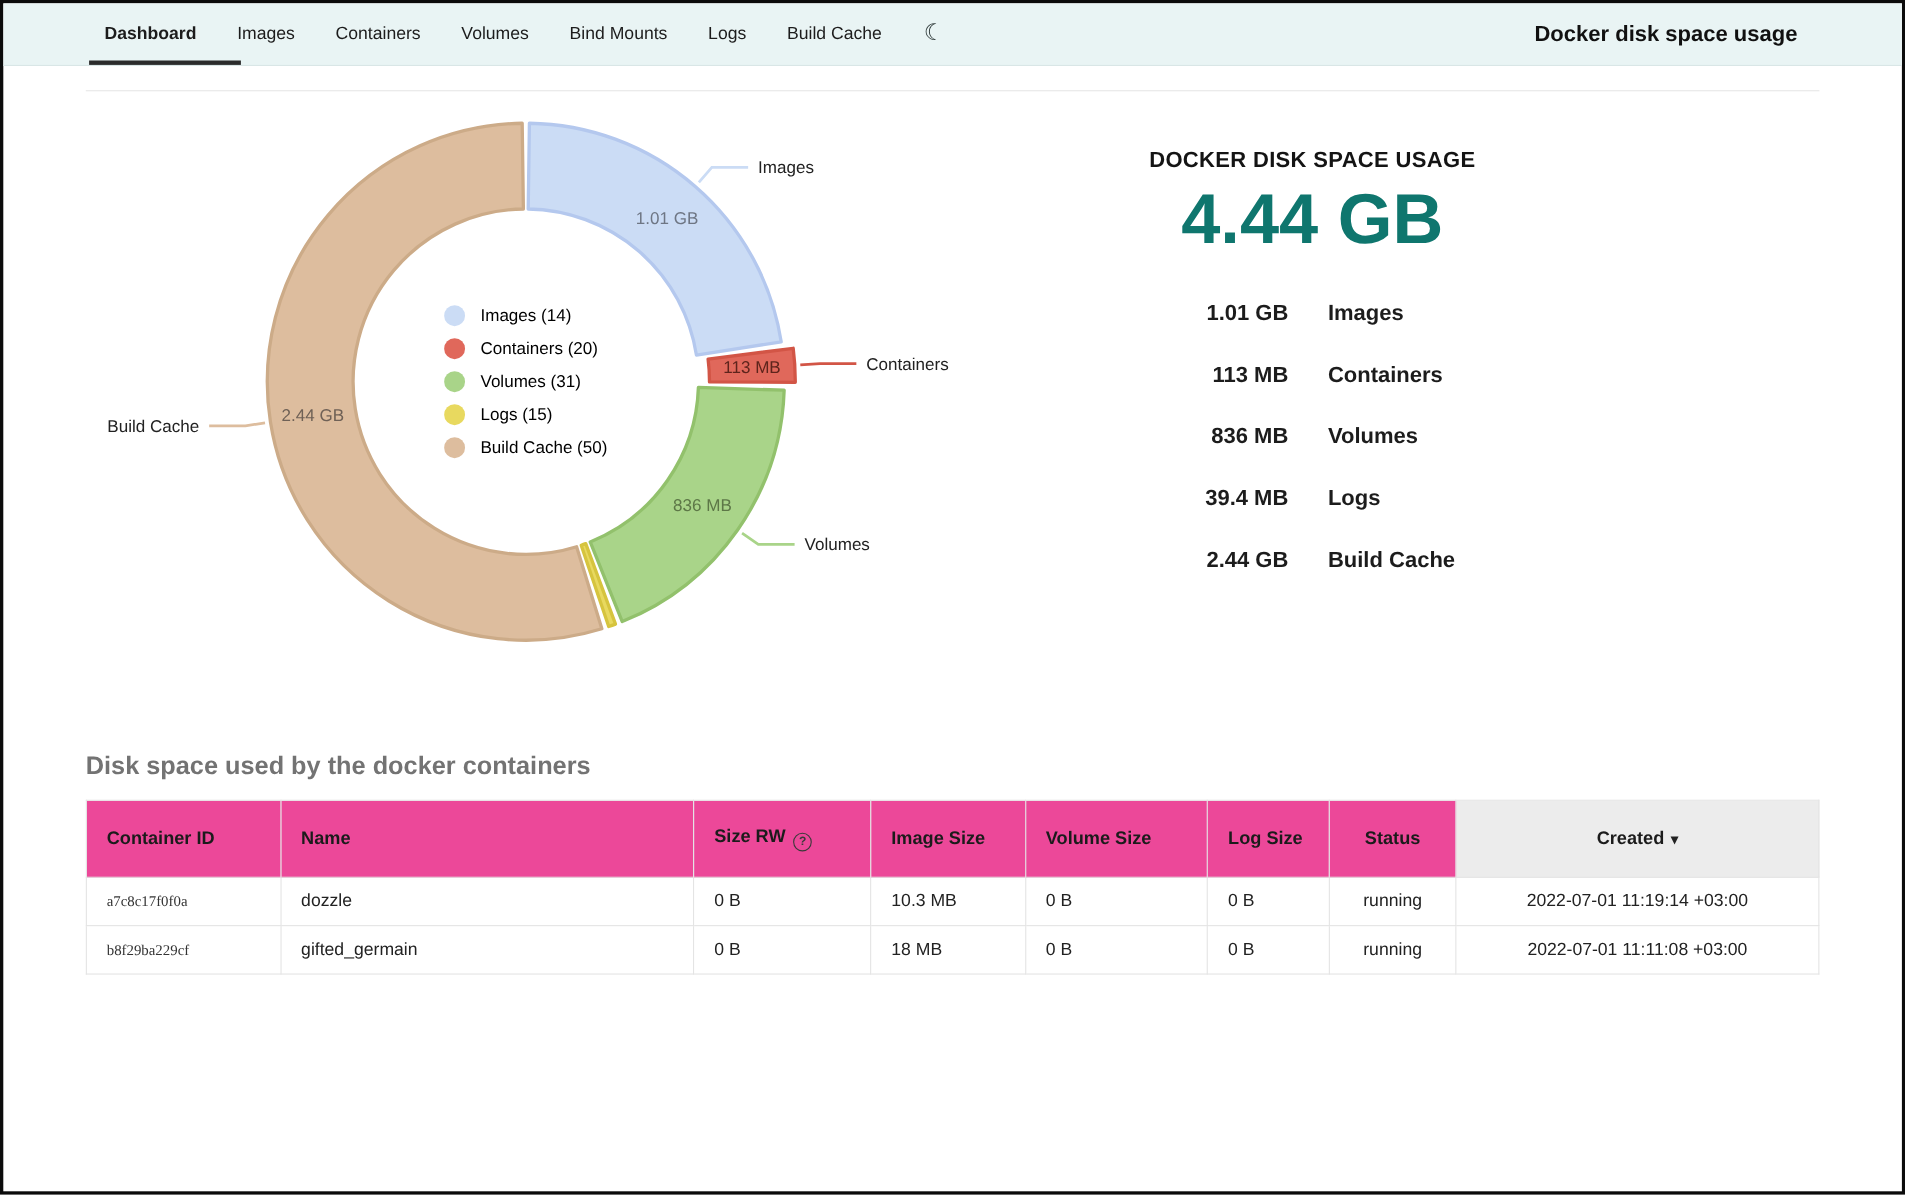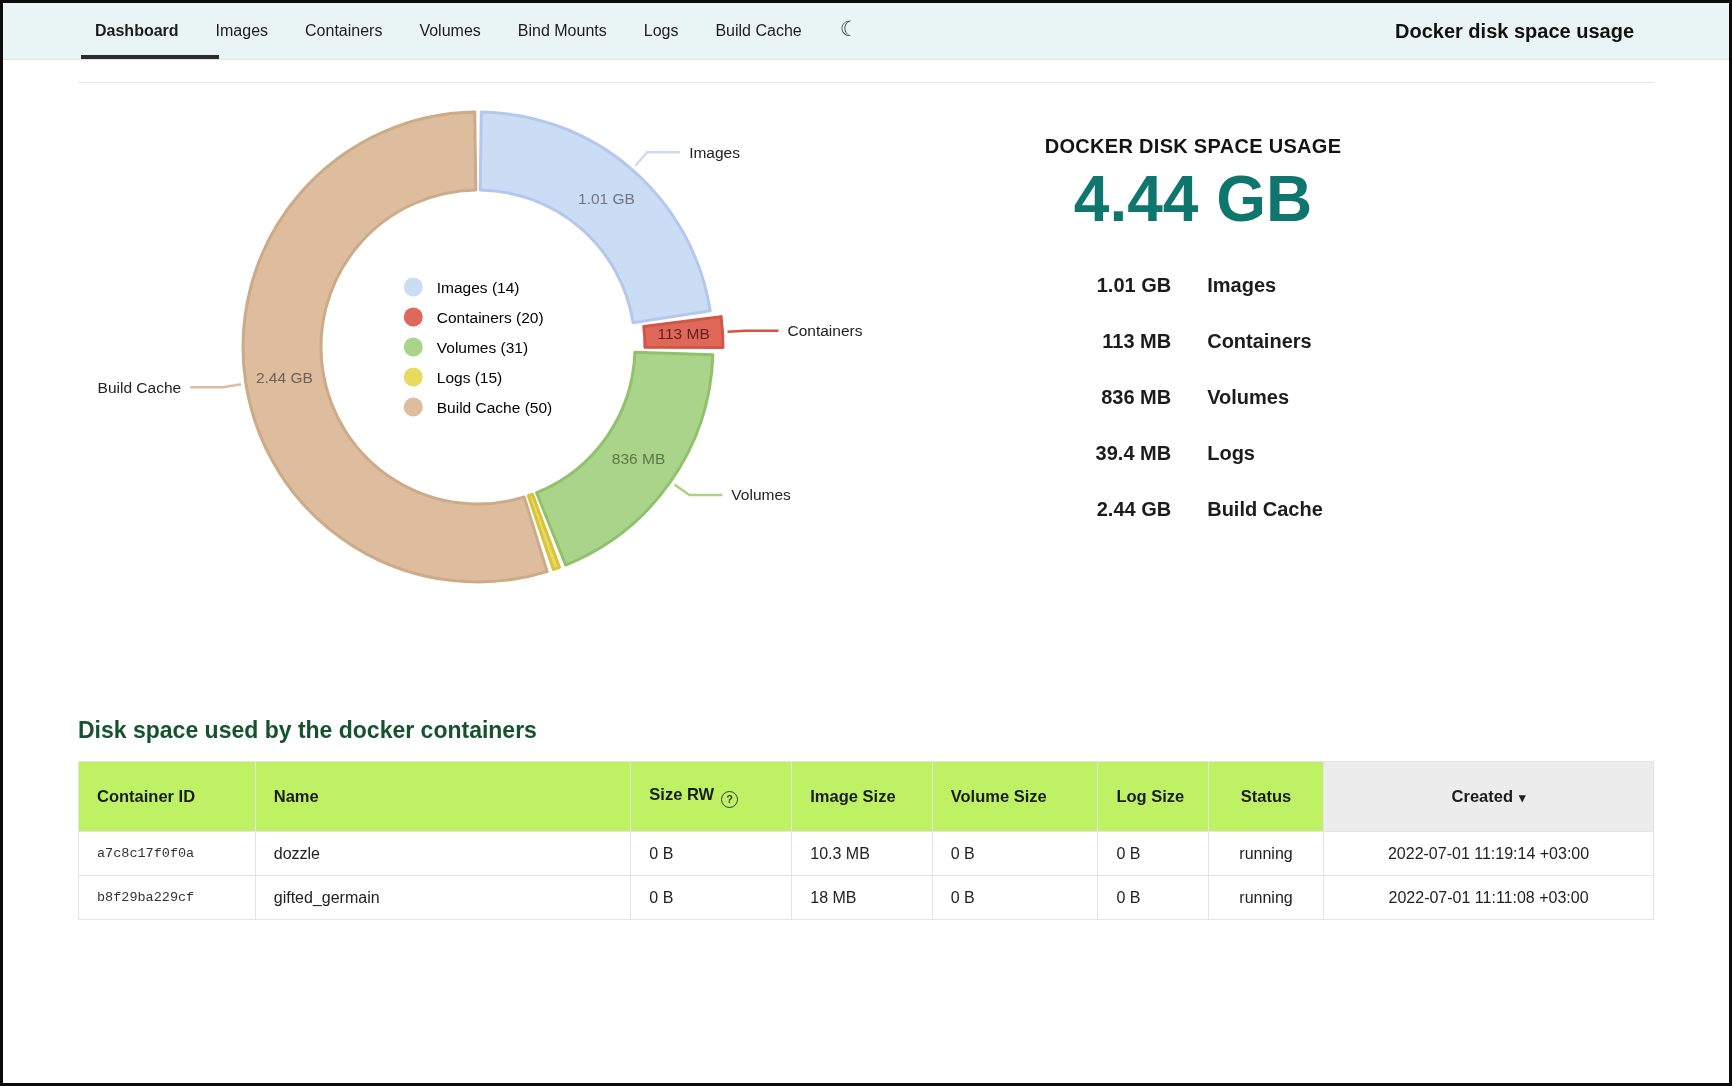--- a/index.html
+++ b/index.html
@@ -58,34 +58,34 @@
   .usage-panel { width:470px; padding-top:52px; text-align:center; flex:none; }
   .panel-title { font-size:20px; font-weight:bold; color:#141414; letter-spacing:.3px; }
   .panel-total { font-size:64px; font-weight:bold; color:#0f766e; margin-top:4px; }
   .stats {
     display:inline-grid; grid-template-columns:108px auto;
     column-gap:36px; row-gap:33px; margin-top:38px; text-align:left;
   }
   .stats .val { text-align:right; font-weight:bold; font-size:20px; }
   .stats .lbl { font-weight:bold; font-size:20px; }
   
-  .section-heading { margin-top:114px; font-size:23px; font-weight:bold; color:#14532d; }
+  .section-heading { margin-top:80px; font-size:23px; font-weight:bold; color:#737373; }
   table {
     width:100%; margin-top:17px; border-collapse:collapse; table-layout:fixed;
     font-size:16px; color:#222;
   }
   th, td { border:1px solid #e4e4e4; padding:0 18px; }
   thead th {
-    height:70px; background:#bef264; font-weight:bold; font-size:16.5px; color:#1b1b1b;
+    height:70px; background:#ec4899; font-weight:bold; font-size:16.5px; color:#1b1b1b;
   }
   thead th.sorted { background:#ececec; }
   tbody td { height:44px; }
   .al { text-align:left; } .ar { text-align:left; } .ac { text-align:center; }
   td.mono {
-    font-family:Liberation Mono, monospace;
+    font-family:Liberation Serif, serif;
     font-size:13.5px; color:#333;
   }
   .help-circle {
     display:inline-flex; align-items:center; justify-content:center;
     width:17px; height:17px; border:1.6px solid #3a3a3a; border-radius:50%;
     font-size:11px; font-weight:bold; color:#3a3a3a; margin-left:7px;
     vertical-align:-3px; cursor:pointer;
   }
   .sort-caret { font-size:13px; margin-left:6px; color:#222; }
   .col-id{width:11.2%}.col-name{width:23.8%}.col-rw{width:10.2%}.col-isize{width:8.9%}

